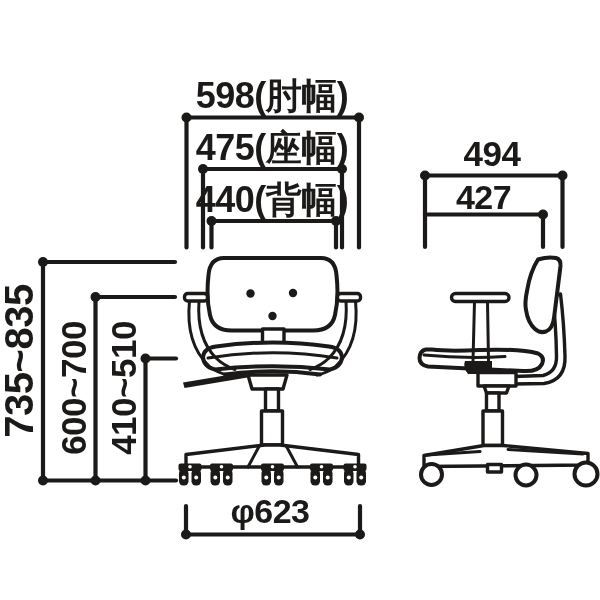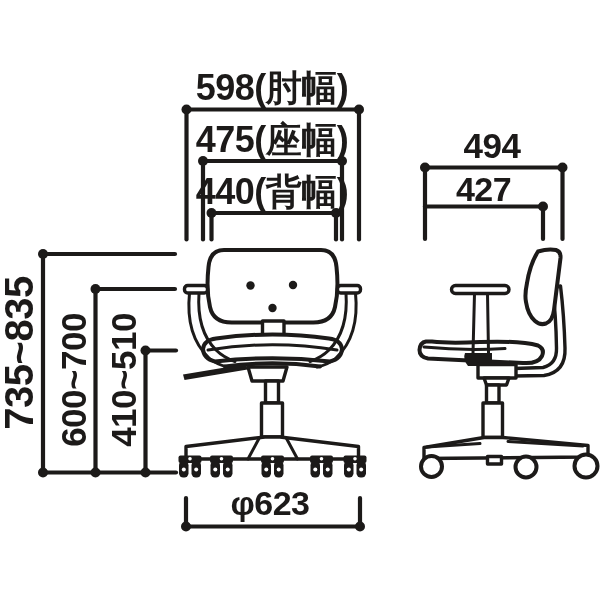--- a/index.html
+++ b/index.html
@@ -1,17 +1,17 @@
 <!DOCTYPE html>
 <html style="--ink: #1c1a19; --bg: #ffffff;"><head>
 <meta charset="utf-8">
 <style>
   :root { --ink:#1c1a19; --bg:#ffffff; }
   html,body { margin:0; padding:0; background:var(--bg); }
-  .stage { width:600px; height:587px; position:relative; background:var(--bg); overflow:hidden; }
+  .stage { width:600px; height:587px; position:relative; background:var(--bg); overflow:hidden;margin-top:8px; }
   svg { display:block; color:var(--ink); }
   svg text {
     font-family:"Liberation Sans","DejaVu Sans",sans-serif;
     font-weight:700;
     fill:var(--ink);
     letter-spacing:-0.5px;
   }
   .dim  { stroke:currentColor; stroke-width:4.2; fill:none; stroke-linecap:round; }
   .dot  { fill:currentColor; stroke:none; }
   .art  { stroke:currentColor; stroke-width:4; fill:none; stroke-linecap:round; stroke-linejoin:round; }

